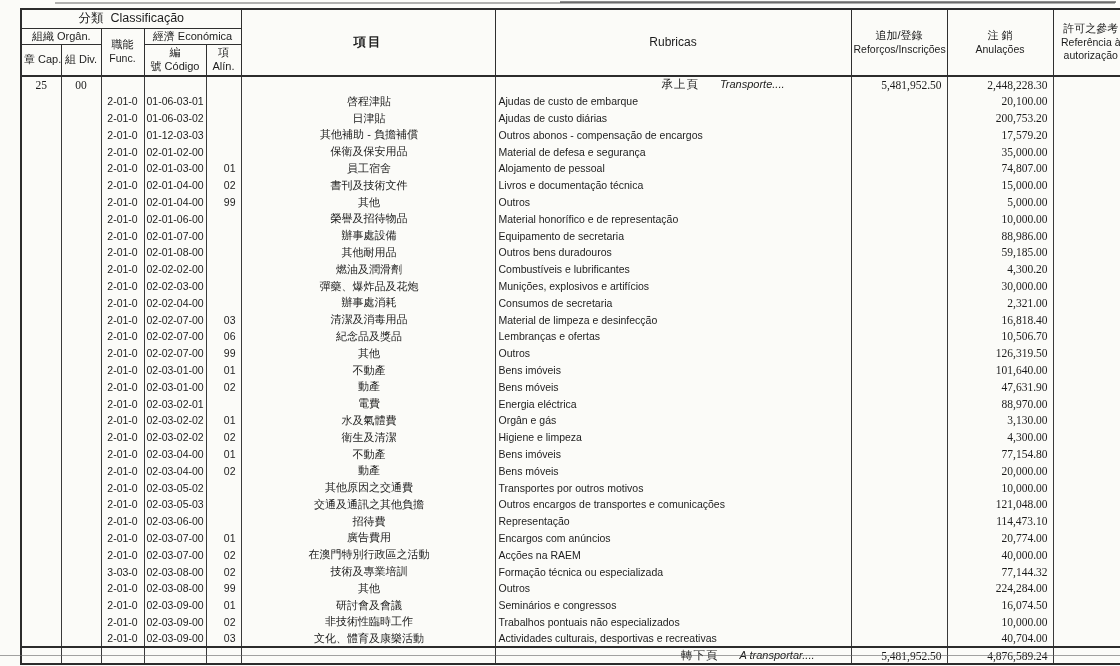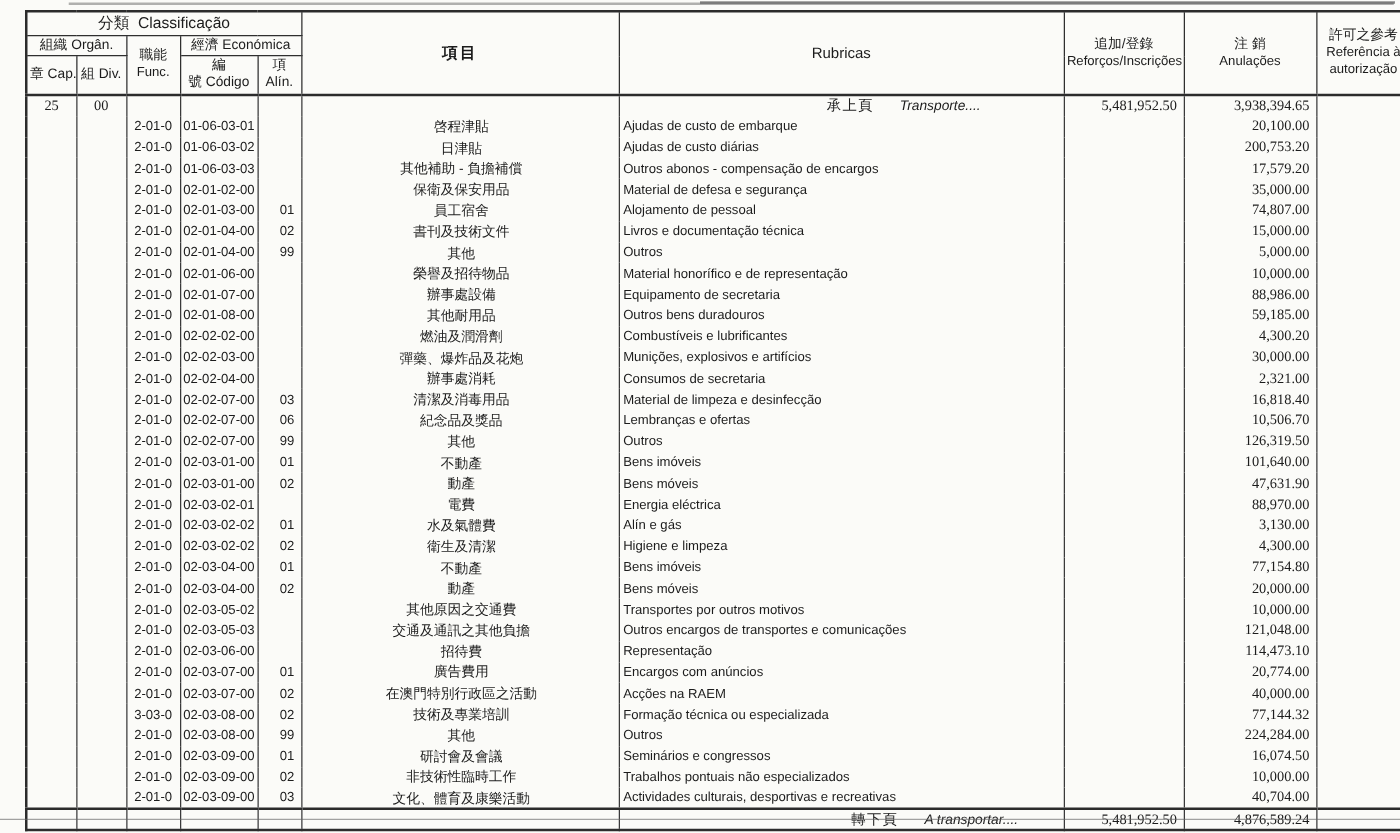--- a/index.html
+++ b/index.html
@@ -139,21 +139,21 @@
       <td class="c-div num">00</td>
       <td class="c-func"></td>
       <td class="c-cod"></td>
       <td class="c-alin"></td>
       <td class="c-item"></td>
       <td class="c-rub">
         <span class="carry-zh">承上頁</span>
         <span class="carry-pt">Transporte....</span>
       </td>
       <td class="c-ref num">5,481,952.50</td>
-      <td class="c-anu num">3,938,394.65</td>
+      <td class="c-anu num">2,448,228.30</td>
       <td class="c-aut"></td>
     </tr>
     <tr class="body-row">
     <td class="c-cap"></td>
     <td class="c-div"></td>
     <td class="c-func">2-01-0</td>
     <td class="c-cod">01-06-03-01</td>
     <td class="c-alin"></td>
     <td class="c-item">啓程津貼</td>
     <td class="c-rub">Ajudas de custo de embarque</td>
@@ -170,21 +170,21 @@
     <td class="c-item">日津貼</td>
     <td class="c-rub">Ajudas de custo diárias</td>
     <td class="c-ref num"></td>
     <td class="c-anu num">200,753.20</td>
     <td class="c-aut"></td>
   </tr>
       <tr class="body-row">
     <td class="c-cap"></td>
     <td class="c-div"></td>
     <td class="c-func">2-01-0</td>
-    <td class="c-cod">01-06-03-03</td>
+    <td class="c-cod">01-12-03-03</td>
     <td class="c-alin"></td>
     <td class="c-item">其他補助 - 負擔補償</td>
     <td class="c-rub">Outros abonos - compensação de encargos</td>
     <td class="c-ref num"></td>
     <td class="c-anu num">17,579.20</td>
     <td class="c-aut"></td>
   </tr>
       <tr class="body-row">
     <td class="c-cap"></td>
     <td class="c-div"></td>
@@ -377,21 +377,21 @@
     <td class="c-anu num">88,970.00</td>
     <td class="c-aut"></td>
   </tr>
       <tr class="body-row">
     <td class="c-cap"></td>
     <td class="c-div"></td>
     <td class="c-func">2-01-0</td>
     <td class="c-cod">02-03-02-02</td>
     <td class="c-alin">01</td>
     <td class="c-item">水及氣體費</td>
-    <td class="c-rub">Alín e gás</td>
+    <td class="c-rub">Orgân e gás</td>
     <td class="c-ref num"></td>
     <td class="c-anu num">3,130.00</td>
     <td class="c-aut"></td>
   </tr>
       <tr class="body-row">
     <td class="c-cap"></td>
     <td class="c-div"></td>
     <td class="c-func">2-01-0</td>
     <td class="c-cod">02-03-02-02</td>
     <td class="c-alin">02</td>

